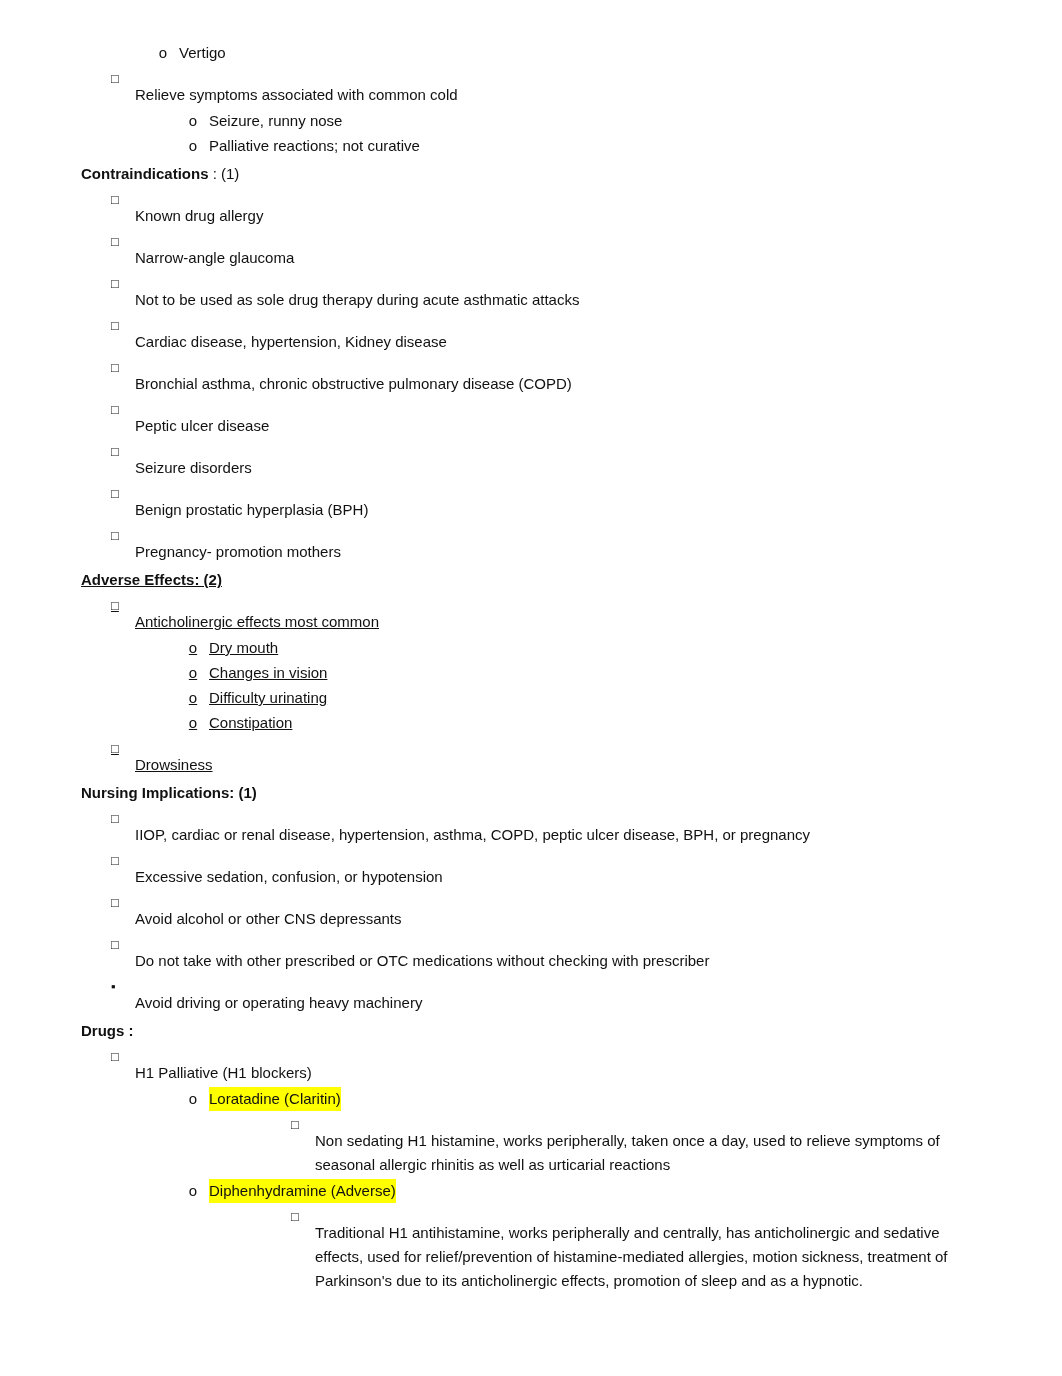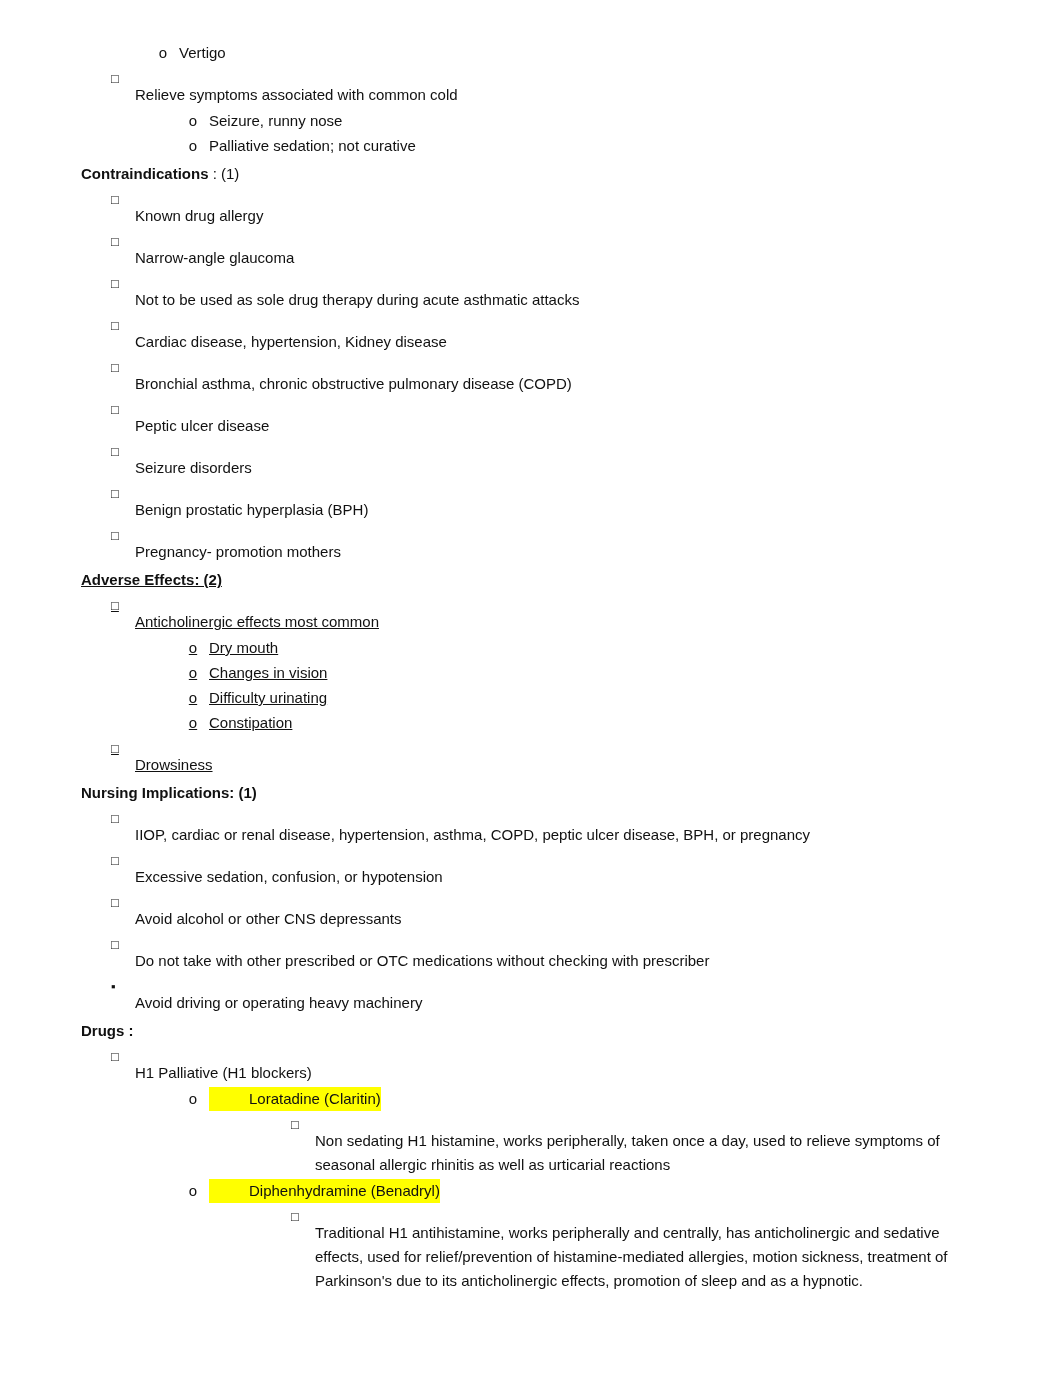--- a/index.html
+++ b/index.html
@@ -59,21 +59,20 @@
     }
 
     .sub-bullet-o {
       min-width: 24px;
       text-align: center;
       margin-right: 4px;
     }
 
     .highlight-yellow {
       background-color: #ffff00;
-      padding-left: 40px;
     }
 
     .text-content {
       flex: 1;
       margin-top: 16px;
     }
   </style>
 </head>
 <body>
 
@@ -91,21 +90,21 @@
       <span class="bullet-symbol">□</span>
       <span class="text-content">Relieve symptoms associated with common cold</span>
     </div>
     <div class="indent-2">
       <div class="sub-bullet">
         <span class="sub-bullet-o">o</span>
         <span>Seizure, runny nose</span>
       </div>
       <div class="sub-bullet">
         <span class="sub-bullet-o">o</span>
-        <span>Palliative sedation; not curative</span>
+        <span>Palliative reactions; not curative</span>
       </div>
     </div>
   </div>
 
   <div style="margin-top: 4px;">
     <span class="section-header">Contraindications</span><span>       : (1)</span>
     <div class="indent-1">
       <div class="bullet-item">
         <span class="bullet-symbol">□</span>
         <span class="text-content">Known drug allergy</span>
@@ -218,21 +217,21 @@
         </div>
         <div style="padding-left: 110px;">
           <div class="bullet-item">
             <span class="bullet-symbol">□</span>
             <span class="text-content">Non sedating H1 histamine, works peripherally, taken once a day, used to relieve symptoms of seasonal allergic rhinitis as well as urticarial reactions</span>
           </div>
         </div>
 
         <div class="sub-bullet">
           <span class="sub-bullet-o">o</span>
-          <span class="highlight-yellow">Diphenhydramine (Benadryl)</span>
+          <span class="highlight-yellow">Diphenhydramine (Adverse)</span>
         </div>
         <div style="padding-left: 110px;">
           <div class="bullet-item">
             <span class="bullet-symbol">□</span>
             <span class="text-content">Traditional H1 antihistamine, works peripherally and centrally, has anticholinergic and sedative effects, used for relief/prevention of histamine-mediated allergies, motion sickness, treatment of Parkinson's due to its anticholinergic effects, promotion of sleep and as a hypnotic.</span>
           </div>
         </div>
       </div>
     </div>
   </div>

